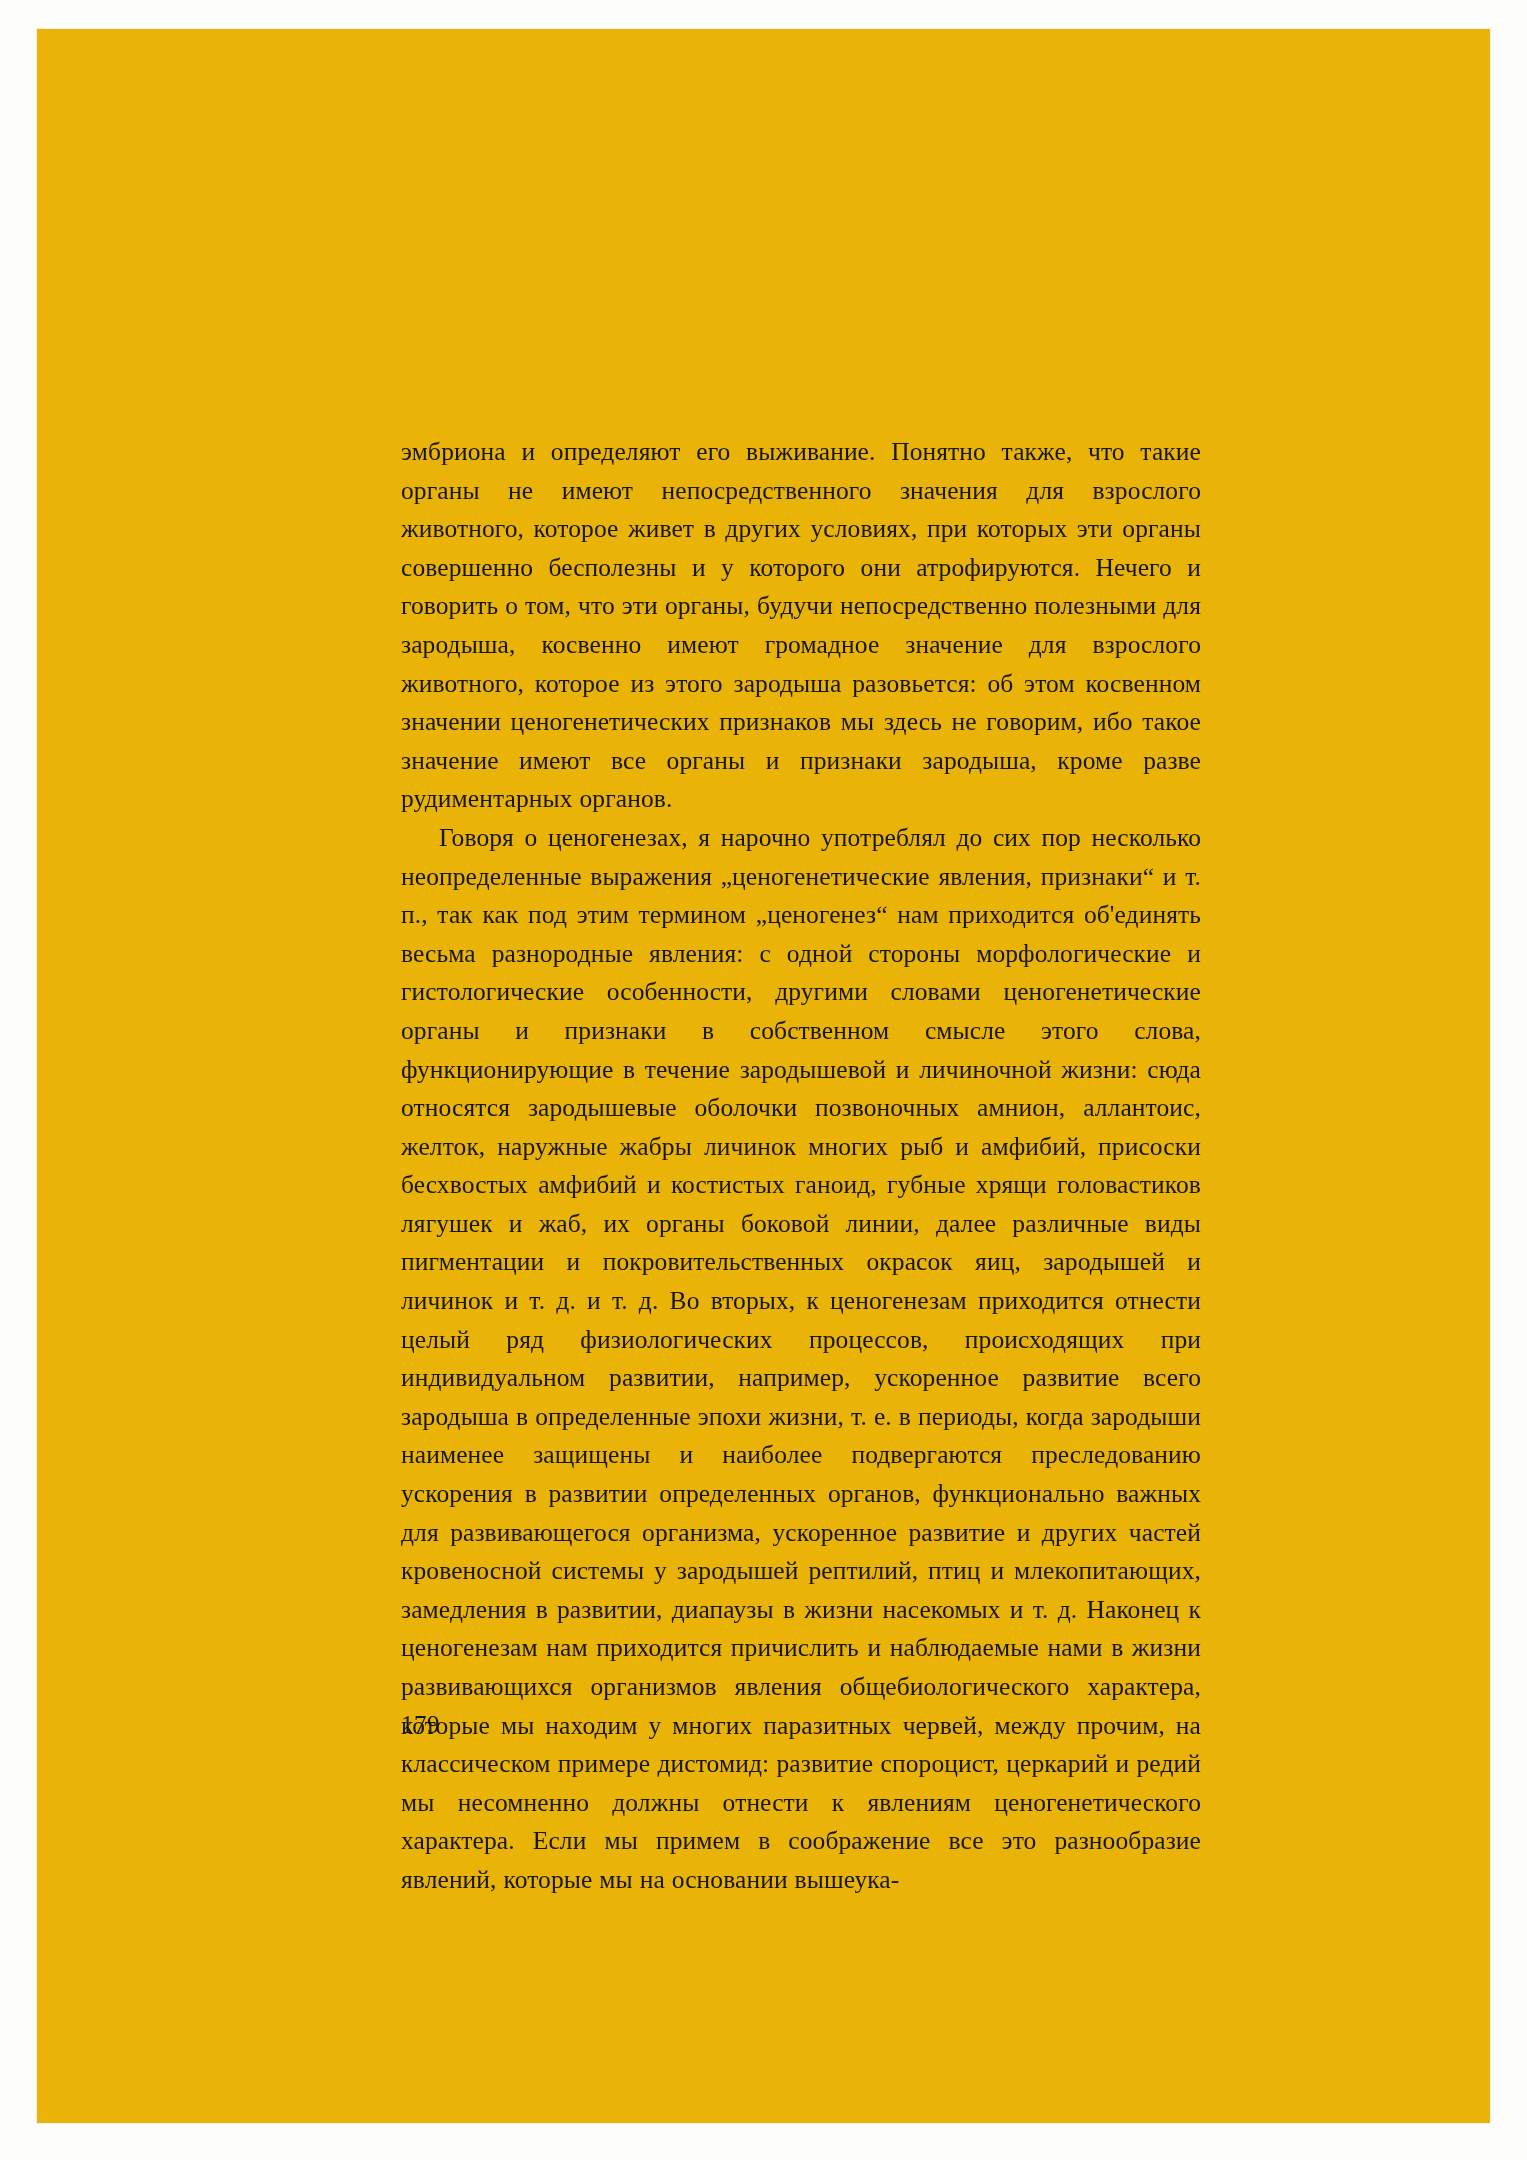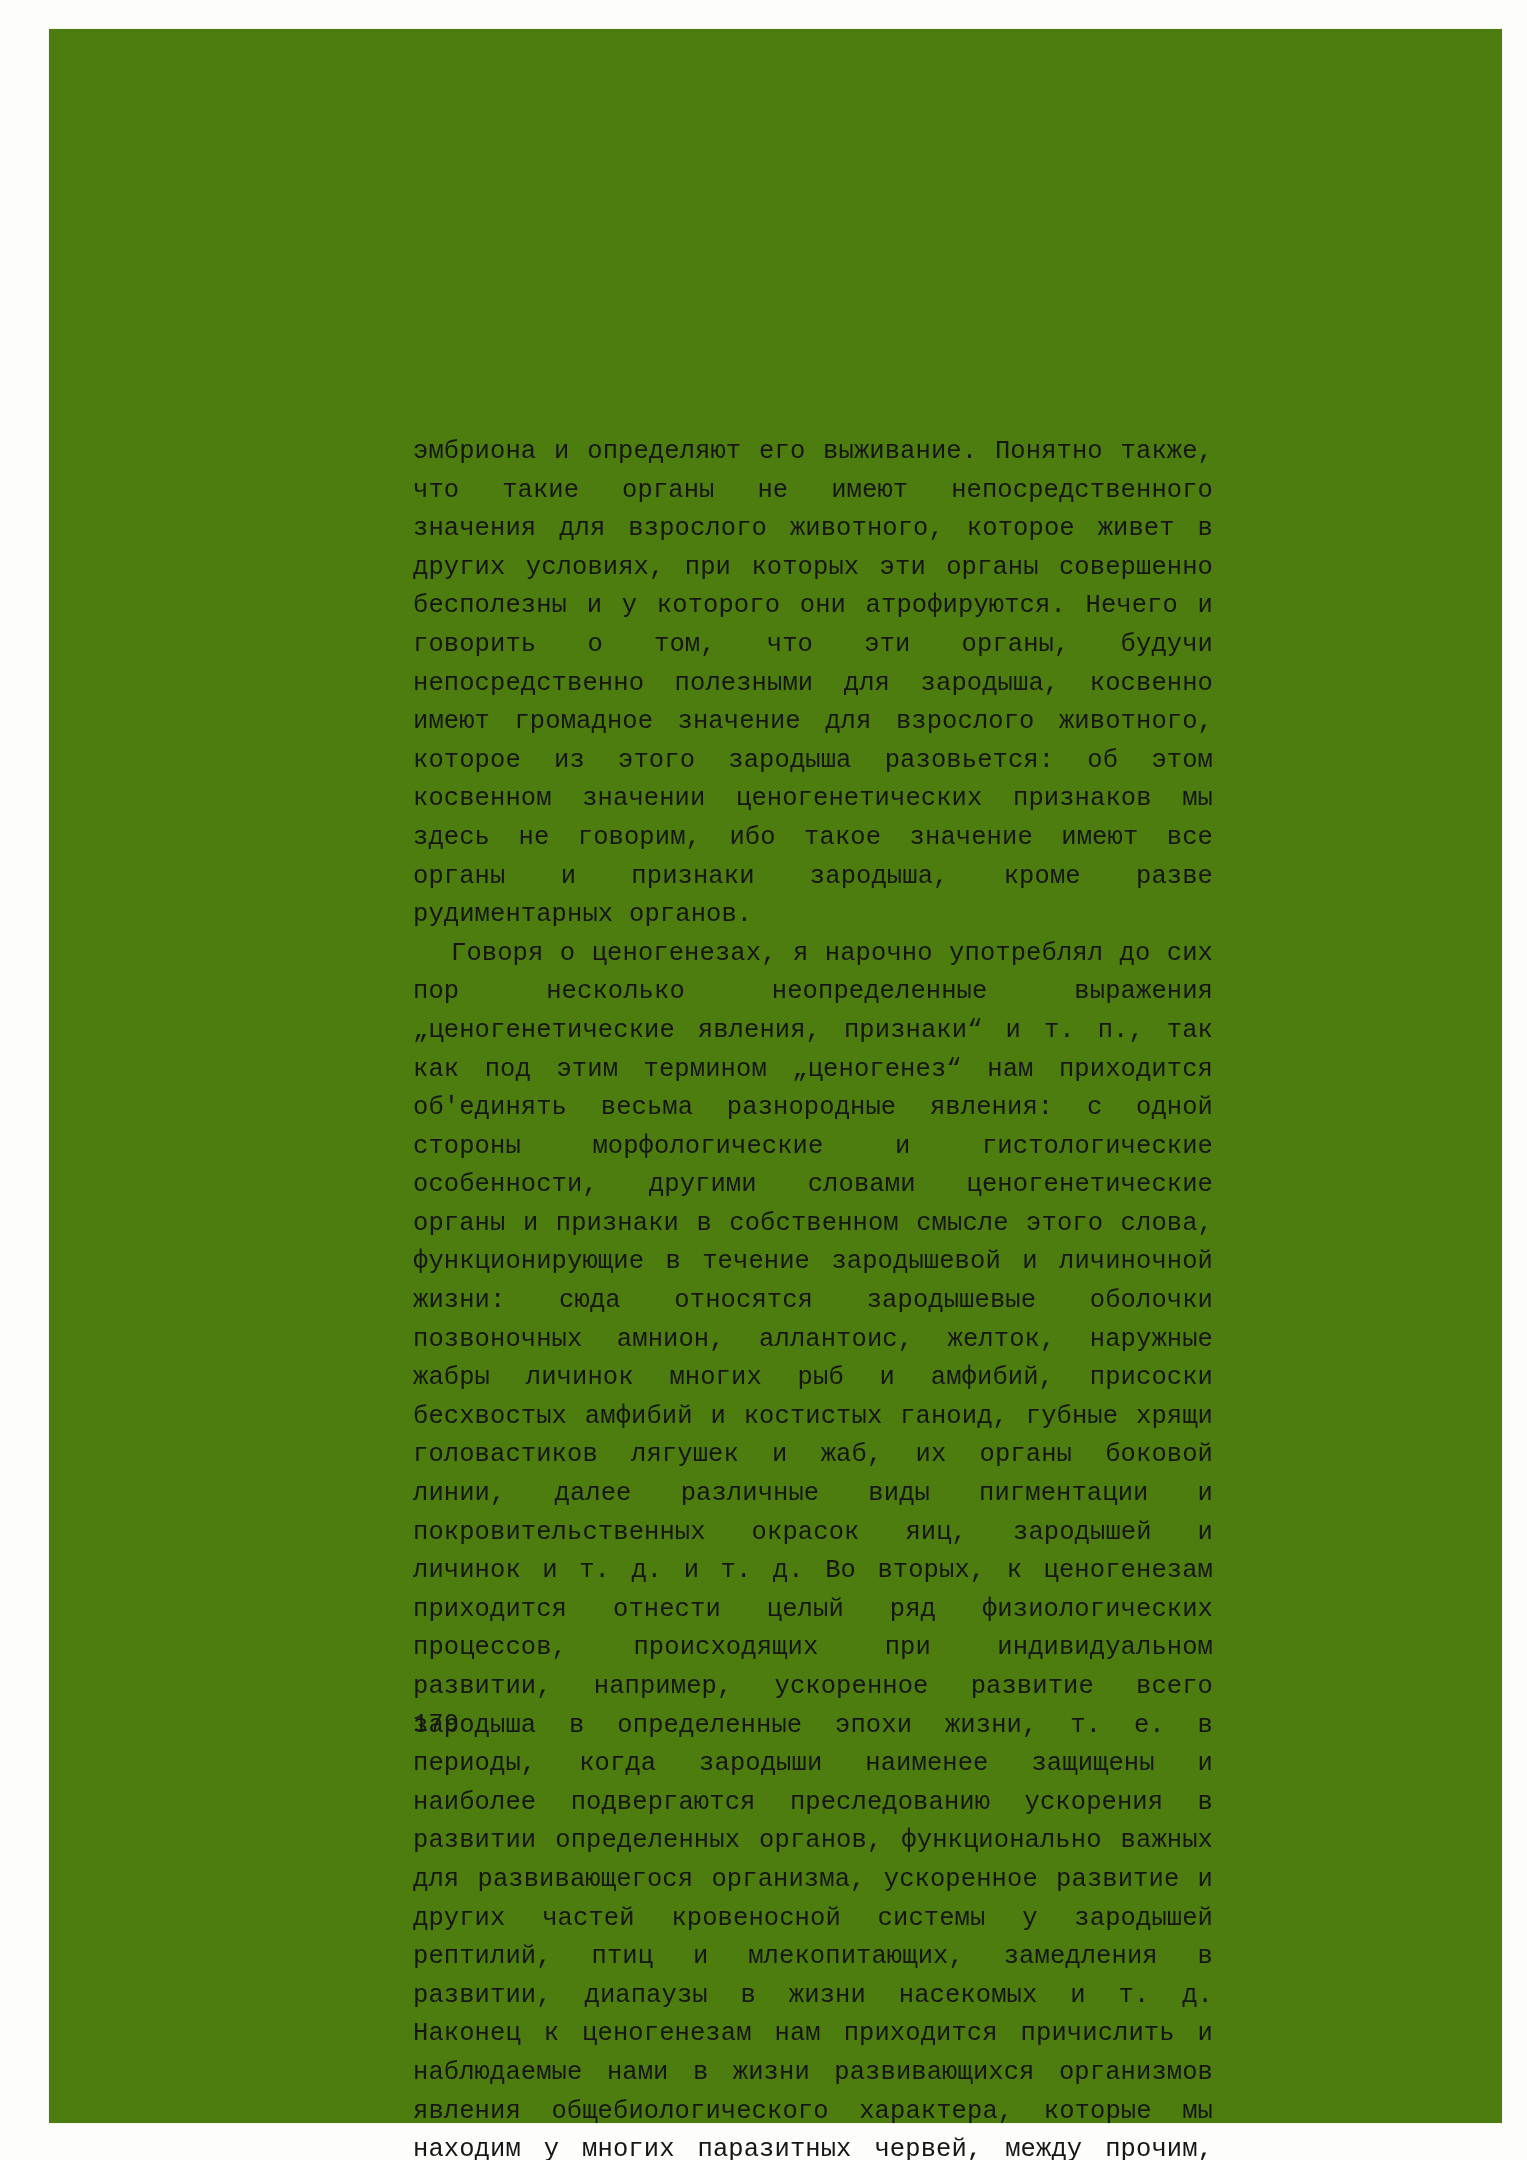--- a/index.html
+++ b/index.html
@@ -18,27 +18,26 @@
   .page {
     position: absolute;
     left: 0;
     top: 0;
     width: 1527px;
     height: 2160px;
     background: #fdfdfb;
   }
   .scan-frame {
     position: absolute;
-    left: 48px;
+    left: 36px;
     top: 28px;
     width: 1455px;
     height: 2096px;
-    background: #4d7c0f;
+    background: #eab308;
     box-shadow: inset 0 0 0 1px #f2f2ef;
-    font-family: Liberation Mono, monospace;
   }
   .text-column {
     position: absolute;
     left: 365px;
     top: 405px;
     width: 800px;
   }
   p.para {
     margin: 0;
     font-size: 25.5px;

